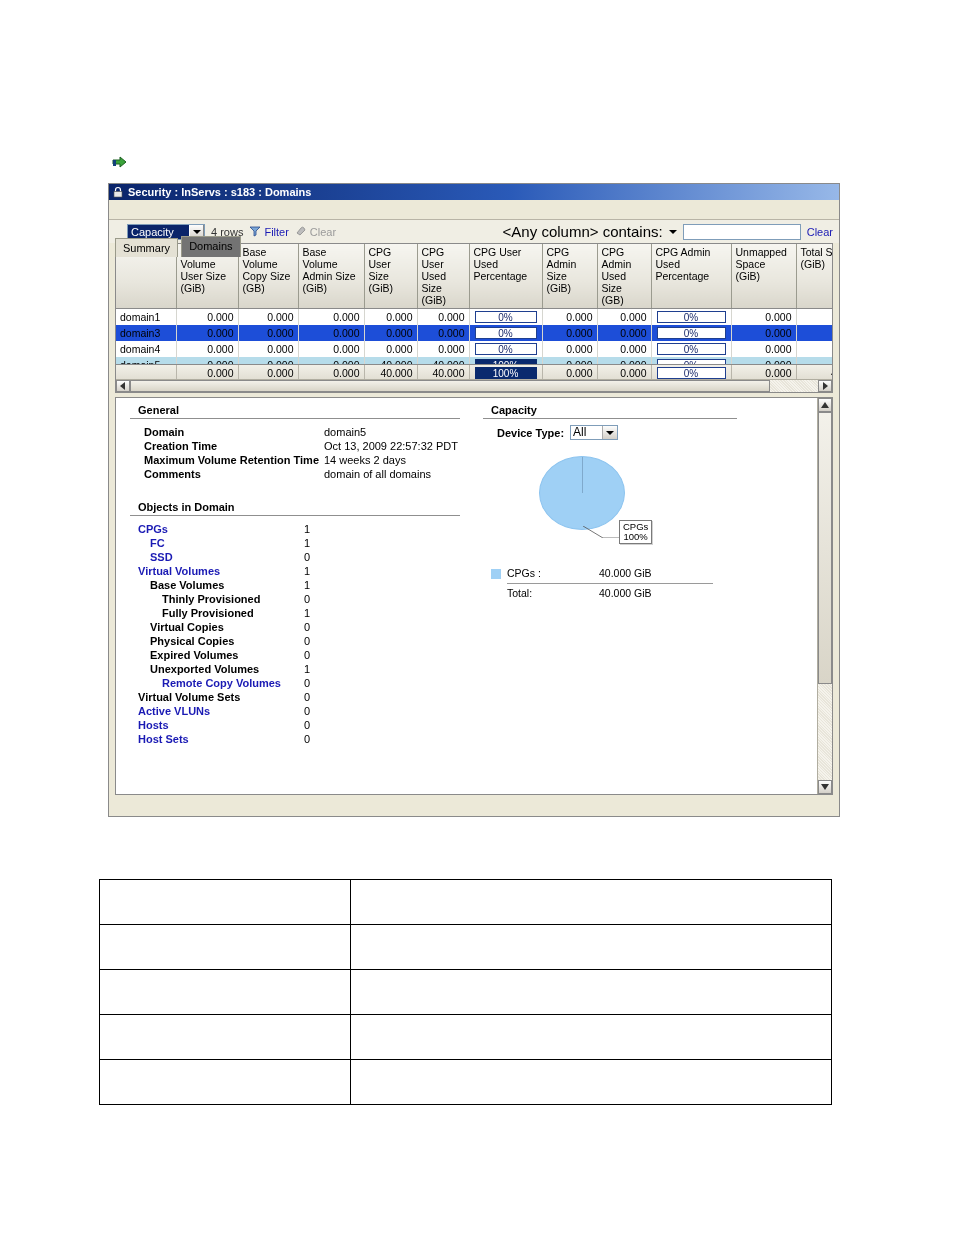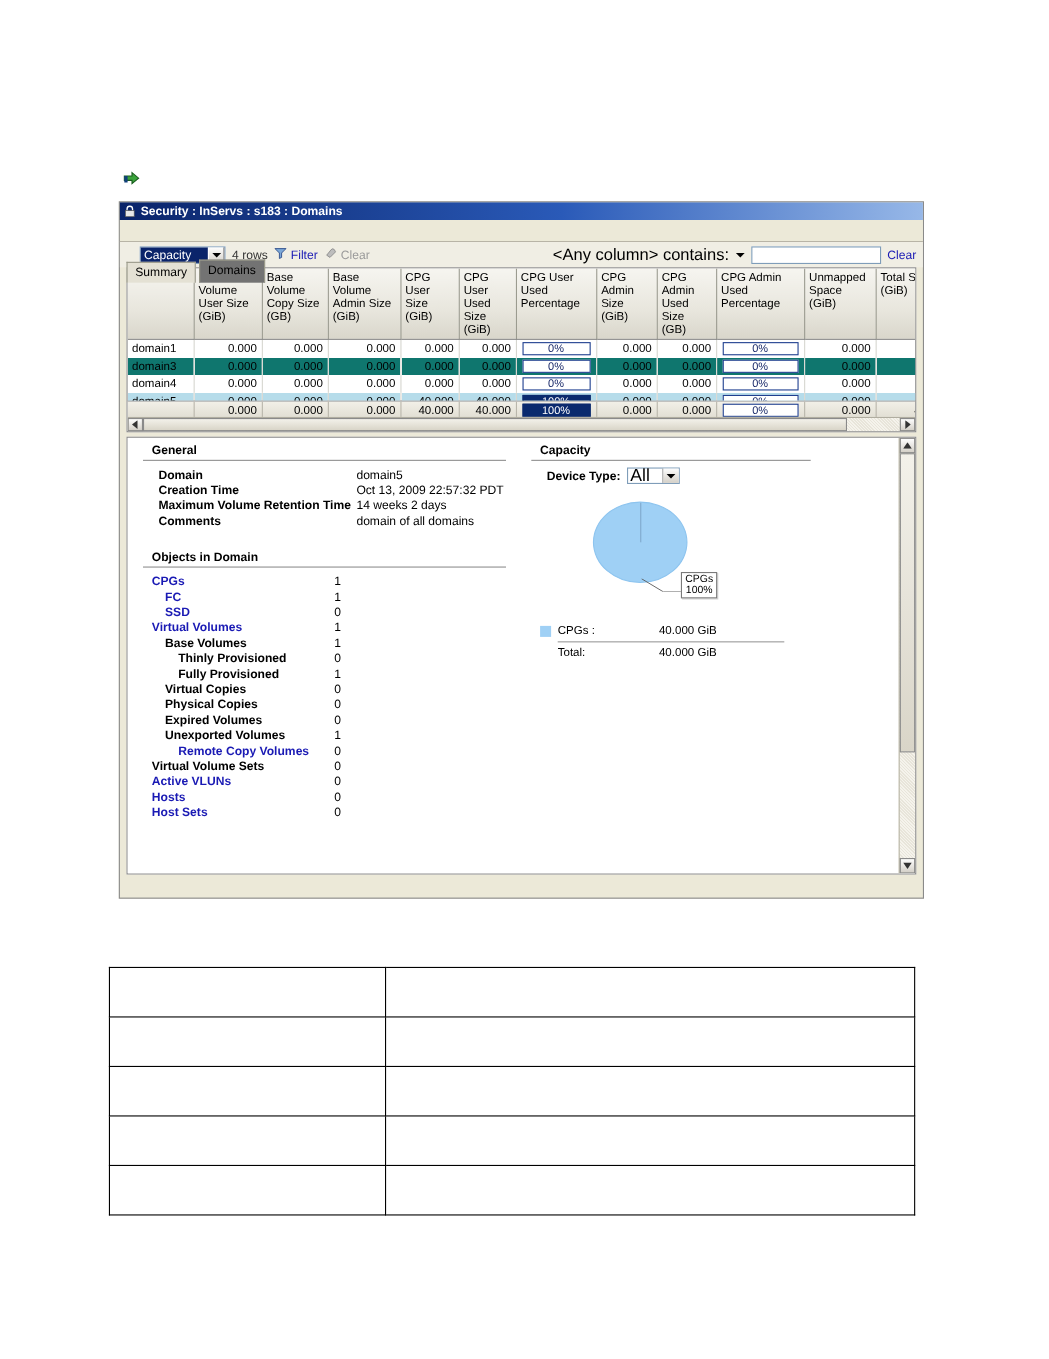--- a/index.html
+++ b/index.html
@@ -199,21 +199,21 @@
   table.grid td {
     border-right: 1px solid #d6d6d0;
     padding: 1px 4px;
     text-align: right;
     font-size: 10.5px;
     height: 14px;
     white-space: nowrap;
     overflow: hidden;
   }
   table.grid td.txt { text-align: left; }
-  tr.row-alt td { background: #0f766e; }
+  tr.row-alt td { background: #1d4ed8; }
   tr.row-sel td { background: #b6dcea; }
 
   .pctcell {
     border: 1px solid #1f3f8f;
     background: #ffffff;
     color: #1a2a6a;
     text-align: center;
     font-size: 10px;
     line-height: 11px;
     height: 12px;
@@ -353,21 +353,21 @@
 
   
   .devtype-row { display:flex; align-items:center; gap:6px; margin: 6px 0 0 14px; }
   .devtype-label { font-weight: bold; font-size: 11px; }
   .devtype-combo {
     width: 48px; height: 15px;
     border: 1px solid #7f9db9;
     background: #fff;
     display: flex; box-sizing: border-box;
   }
-  .devtype-combo .v { flex:1 1 auto; font-size: 16px; padding-left:2px; line-height:13px; }
+  .devtype-combo .v { flex:1 1 auto; font-size: 12px; padding-left:2px; line-height:13px; }
   .devtype-combo .a {
     width: 14px;
     background: linear-gradient(to bottom,#fdfdfd,#d4d0c8);
     border-left: 1px solid #aaa;
     display:flex; align-items:center; justify-content:center;
   }
 
   .chart-area { position: relative; margin-top: 10px; height: 110px; }
   .pie {
     position: absolute;

